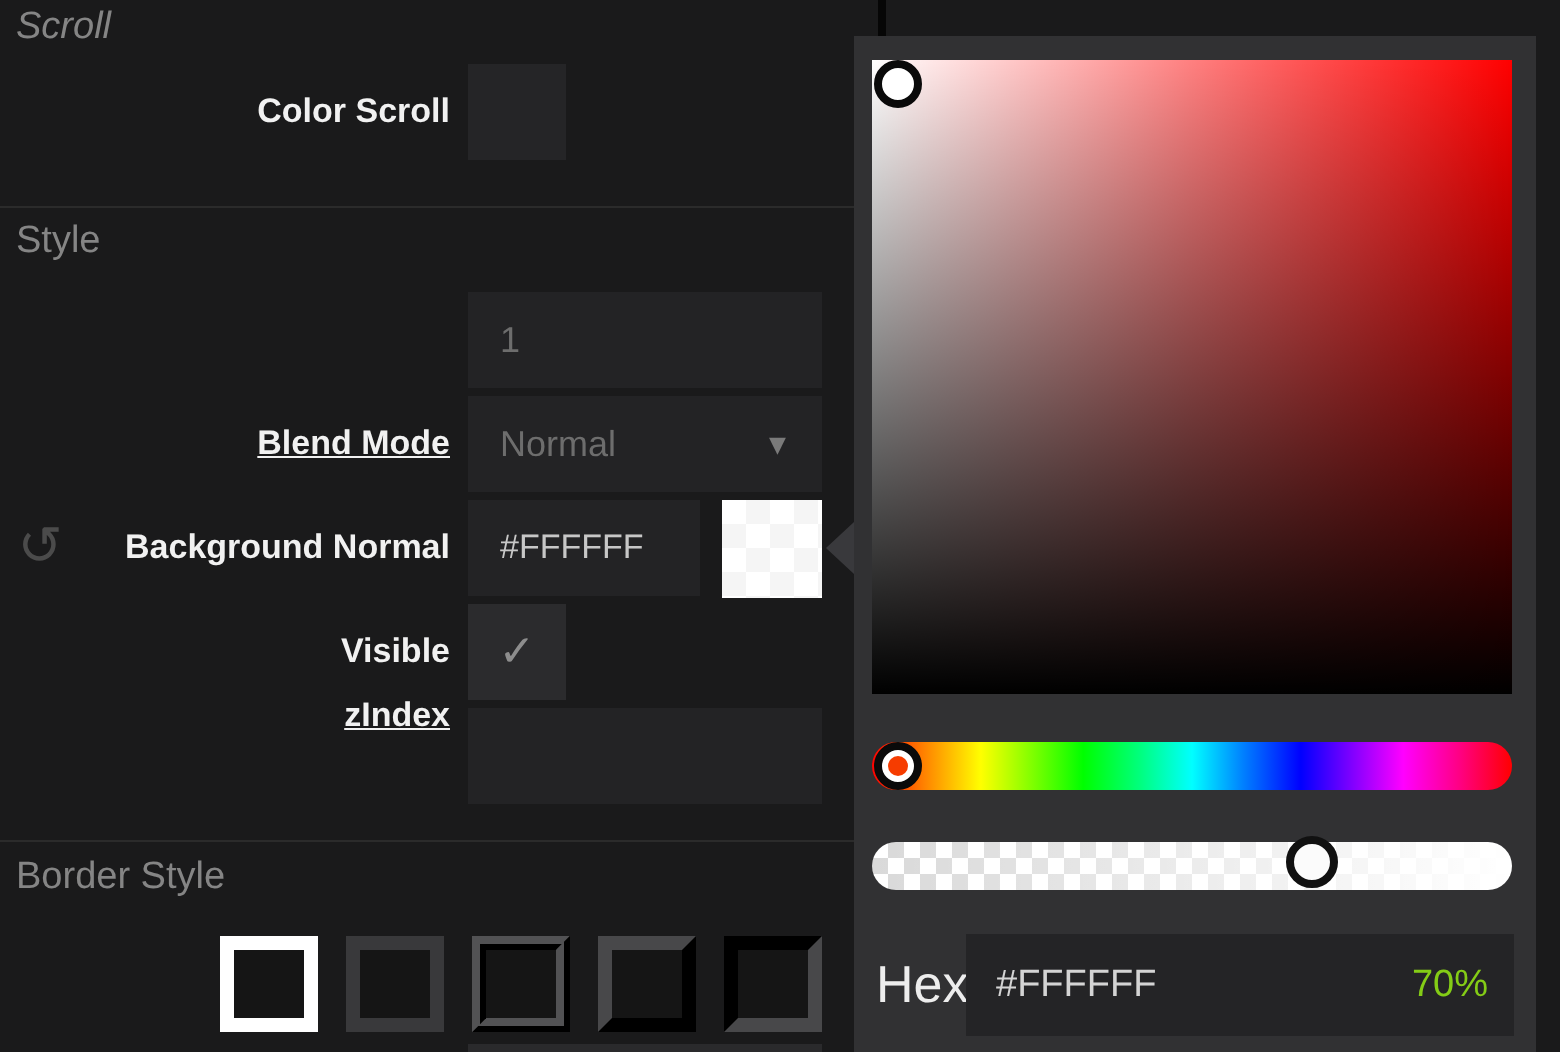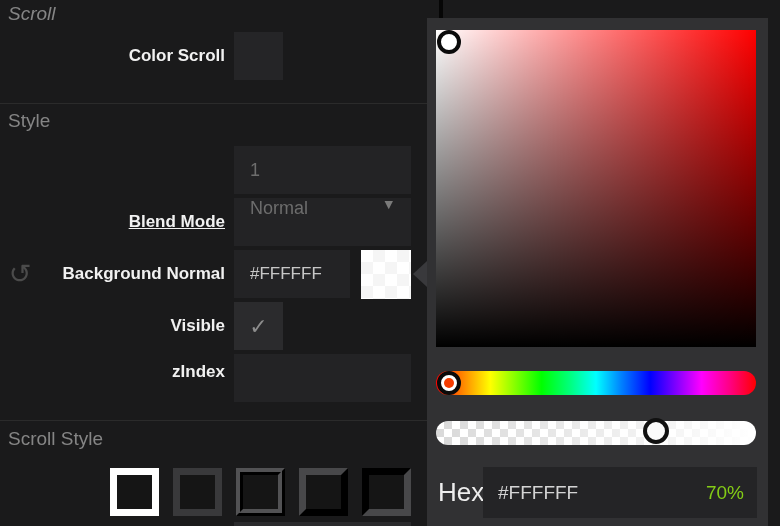--- a/index.html
+++ b/index.html
@@ -15,21 +15,21 @@
 
   .checkbox { position:absolute; width:49px; height:48px; background:#252527;
               display:flex; align-items:center; justify-content:center; }
   .checkbox.checked { background:#2b2b2d; }
   .checkmark { font-family:"DejaVu Sans",sans-serif; font-size:22px; font-weight:700; color:#8d8d8d; }
 
   .field-box { position:absolute; left:234px; width:177px; height:48px; background:#232325;
                border:none; outline:none; color:#6d6d6d; font-size:18px; padding-left:16px;
                font-family:"Liberation Sans","DejaVu Sans",sans-serif; display:block; }
   .select-box { position:absolute; left:234px; width:177px; height:48px; background:#232325;
-                display:flex; align-items:flex-start; justify-content:space-between;
+                display:flex; align-items:center; justify-content:space-between;
                 padding:0 18px 0 16px; cursor:pointer; }
   .select-box .value { color:#6d6d6d; font-size:18px; }
   .caret { font-family:"DejaVu Sans",sans-serif; font-size:11px; color:#7a7a7a; }
 
   .reset-icon { position:absolute; left:5px; top:258px; width:30px; height:32px;
                 font-family:"DejaVu Sans",sans-serif; font-size:27px; color:#4b4b4b;
                 line-height:32px; text-align:center; cursor:pointer; }
 
   .hexfield { position:absolute; left:234px; top:250px; width:116px; height:48px; background:#232325;
               border:none; outline:none; color:#c7c7c7; font-size:17px; padding-left:16px;
@@ -112,26 +112,26 @@
   <div class="row-label" style="top:250px;">Background Normal</div>
   <input class="hexfield" value="#FFFFFF" style="">
   <div class="swatch"></div>
   <div class="swatch-caret"></div>
 
   <div class="row-label" style="top:302px;">Visible</div>
   <div class="checkbox checked" style="left:234px; top:302px;">
     <span class="checkmark">✓</span>
   </div>
 
-  <div class="row-label" style="top:348px;">zIndex</div>
+  <div class="row-label" style="top:334px;text-decoration:underline;">zIndex</div>
   <input class="field-box" style="top: 354px;" value="">
 
   <div class="divider" style="top:420px;"></div>
 
-  <div class="section-header" style="top:428px;">Scroll Style</div>
+  <div class="section-header" style="top:428px;">Border Style</div>
   <div class="border-square bs-0" style="left:110px;"></div>
   <div class="border-square bs-1" style="left:173px;"></div>
   <div class="border-square bs-2" style="left:236px;"></div>
   <div class="border-square bs-3" style="left:299px;"></div>
   <div class="border-square bs-4" style="left:362px;"></div>
   <div class="next-field-peek"></div>
 
   <div class="scroll-tick"></div>
 
   <div class="popup">

